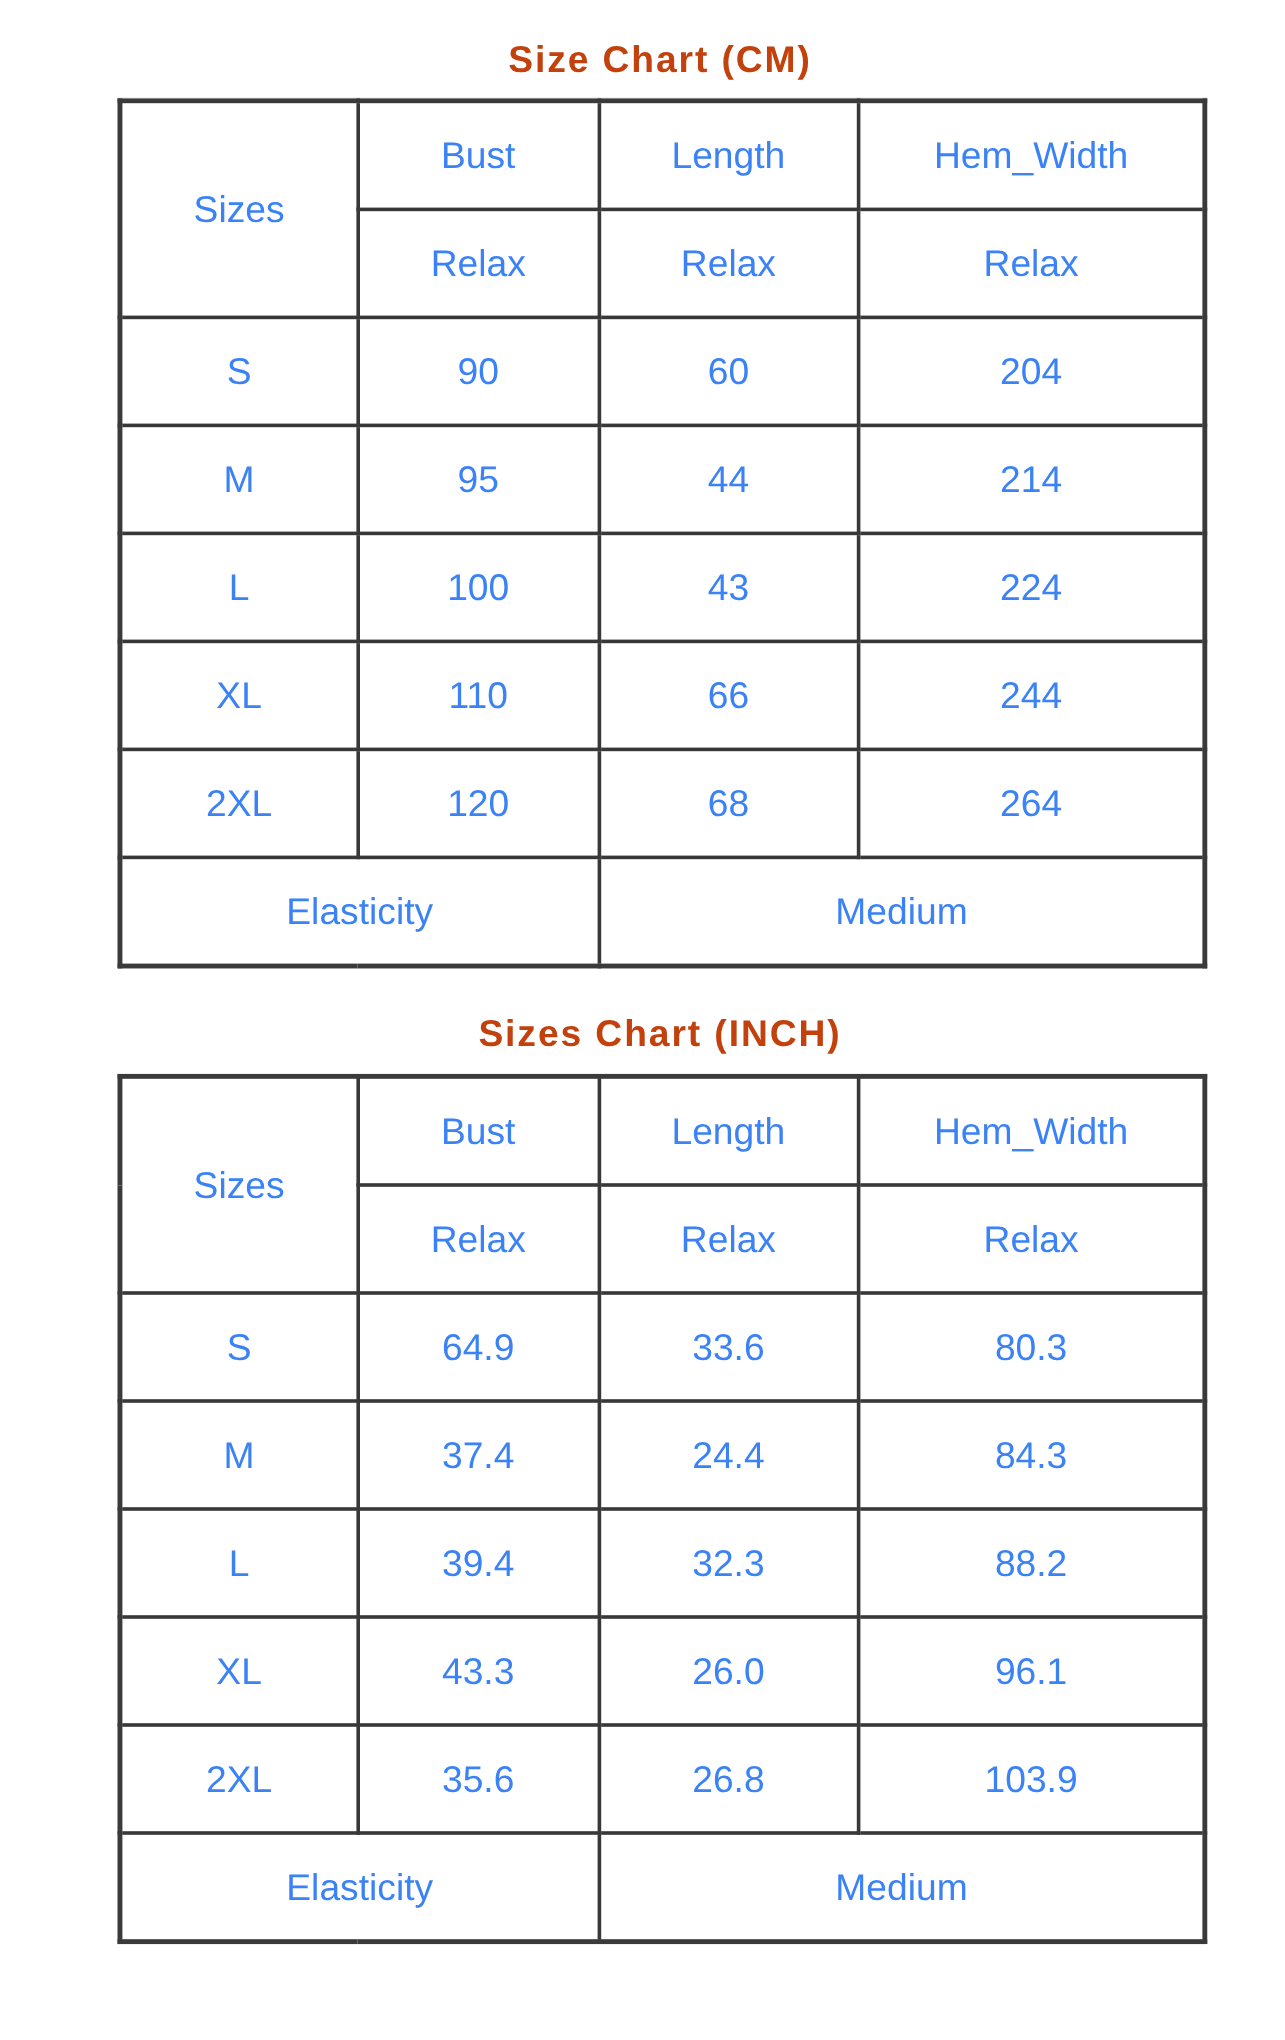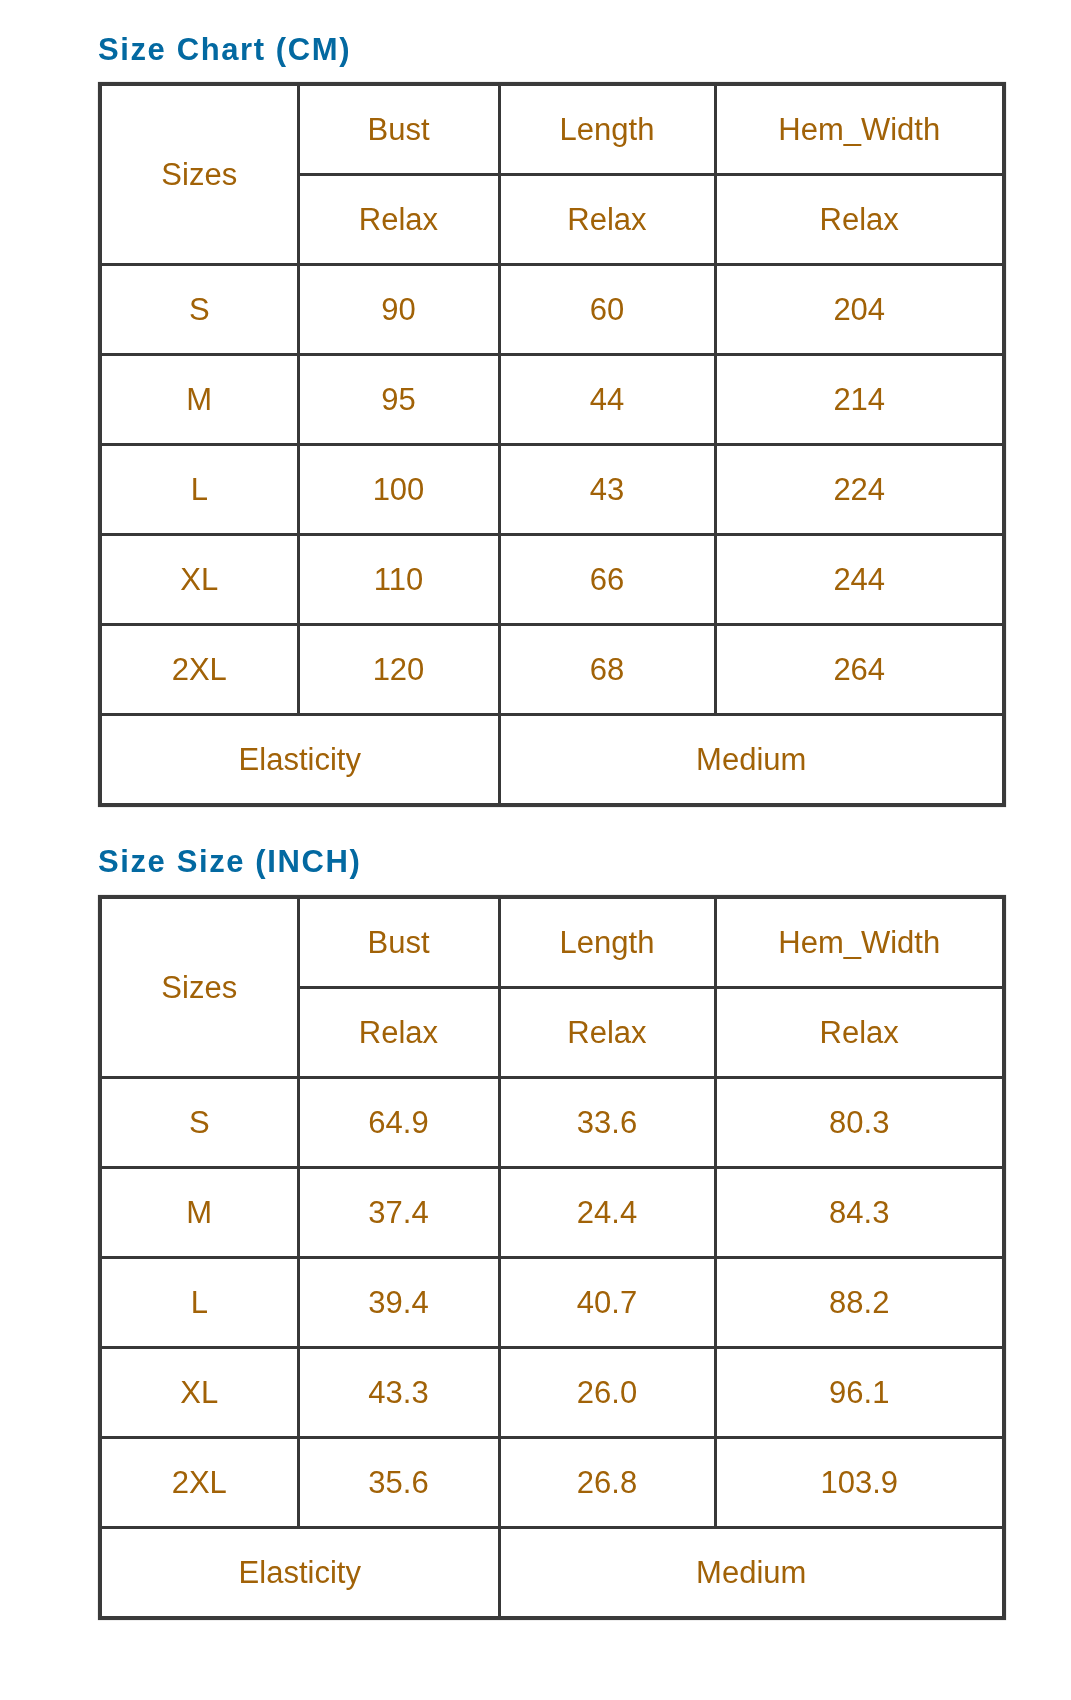--- a/index.html
+++ b/index.html
@@ -1,24 +1,24 @@
 <!DOCTYPE html>
 <html><head>
 <meta charset="utf-8">
 <style>
   html, body { margin: 0; padding: 0; background: #ffffff; }
   body { width: 1071px; height: 1700px; position: relative; overflow: hidden;
          font-family: "Liberation Sans", sans-serif; color: #565656; }
-  .chart-title { position: absolute; left: 98px; width: 904px; 
-         font-weight: bold; font-size: 31px; letter-spacing: 1.6px; color: #0369a1;
+  .chart-title { position: absolute; left: 98px; width: 904px; text-align: center;
+         font-weight: bold; font-size: 31px; letter-spacing: 1.6px; color: #c2410c;
          line-height: 40px; height: 40px; }
   table.size-table { position: absolute; left: 98px; width: 904px; border-collapse: collapse;
          table-layout: fixed; border: 4px solid #3a3a3a; box-shadow: 0 0 1px #999; }
   table.size-table td { border: 3px solid #383838; text-align: center; vertical-align: middle;
-         font-size: 31px; height: 87px; padding: 0; color: #a16207; }
+         font-size: 31px; height: 87px; padding: 0; color: #3b82f6; }
   col.c1 { width: 198px; } col.c2 { width: 201px; } col.c3 { width: 216px; } col.c4 { width: 289px; }
 </style>
 </head>
 <body>
 
 <div class="chart-title" style="top:30px;">Size Chart (CM)</div>
 <table class="size-table" style="top:82px;">
   <colgroup>
       <col class="c1">
       <col class="c2">
@@ -67,21 +67,21 @@
     <td>68</td>
     <td>264</td>
   </tr>
   <tr>
     <td colspan="2">Elasticity</td>
     <td colspan="2">Medium</td>
   </tr>
 </tbody>
   </table>
 
-<div class="chart-title" style="top:842px;">Size Size (INCH)</div>
+<div class="chart-title" style="top:842px;">Sizes Chart (INCH)</div>
 <table class="size-table" style="top:895px;">
   <colgroup>
       <col class="c1">
       <col class="c2">
       <col class="c3">
       <col class="c4">
     </colgroup>
   <tbody>
       <tr>
     <td rowspan="2">Sizes</td>
@@ -102,21 +102,21 @@
   </tr>
   <tr>
     <td>M</td>
     <td>37.4</td>
     <td>24.4</td>
     <td>84.3</td>
   </tr>
   <tr>
     <td>L</td>
     <td>39.4</td>
-    <td>40.7</td>
+    <td>32.3</td>
     <td>88.2</td>
   </tr>
   <tr>
     <td>XL</td>
     <td>43.3</td>
     <td>26.0</td>
     <td>96.1</td>
   </tr>
   <tr>
     <td>2XL</td>

